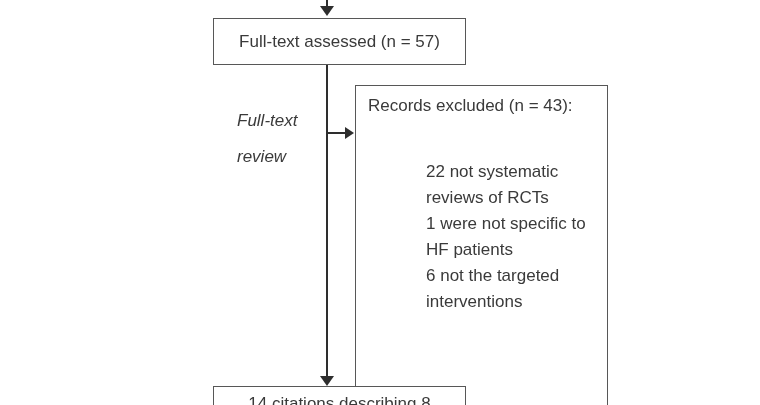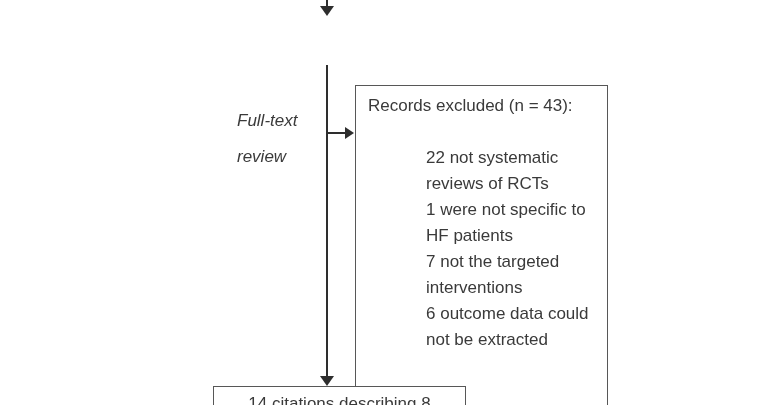--- a/index.html
+++ b/index.html
@@ -65,56 +65,58 @@
     line-height: 36px;
   }
   #excluded-box {
     left: 355px; top: 85px;
     width: 253px; height: 359px;
     padding: 7px 12px;
     font-size: 17px;
     line-height: 26px;
   }
   #excluded-list {
-    margin-top: 26px;
+    margin-top: 40px;
     margin-left: 58px;
     width: 174px;
   }
   #bottom-box {
     left: 213px; top: 386px;
     width: 253px; height: 60px;
     padding-top: 7px;
     text-align: center;
     font-size: 17px;
   }
 </style>
 </head>
 <body>
 
 <div id="canvas">
 
   <div class="vline" id="incoming-line"></div>
   <div class="arrowhead-down" id="incoming-arrowhead"></div>
 
+  <div class="box" id="top-box">
+    <span>Full-text assessed (n = 57)</span>
+  </div>
 
   <div class="vline" id="flow-line"></div>
   <div class="arrowhead-down" id="bottom-arrowhead"></div>
 
   <div id="branch-label">Full-text review</div>
 
   <div class="hline" id="branch-line"></div>
   <div class="arrowhead-right" id="branch-arrowhead"></div>
 
   <div class="box" id="excluded-box">
     <div>Records excluded (n = 43):</div>
     <div id="excluded-list">
       <div>22 not systematic reviews of RCTs</div>
       <div>1 were not specific to HF patients</div>
-      <div>7 not the targeted interventions</div>
-      <div>6 outcome data could not be extracted</div>
+      <div>6 not the targeted interventions</div>
     </div>
   </div>
 
   <div class="box" id="bottom-box">
     <span>14 citations describing 8</span>
   </div>
 
 </div>
 
 </body></html>

